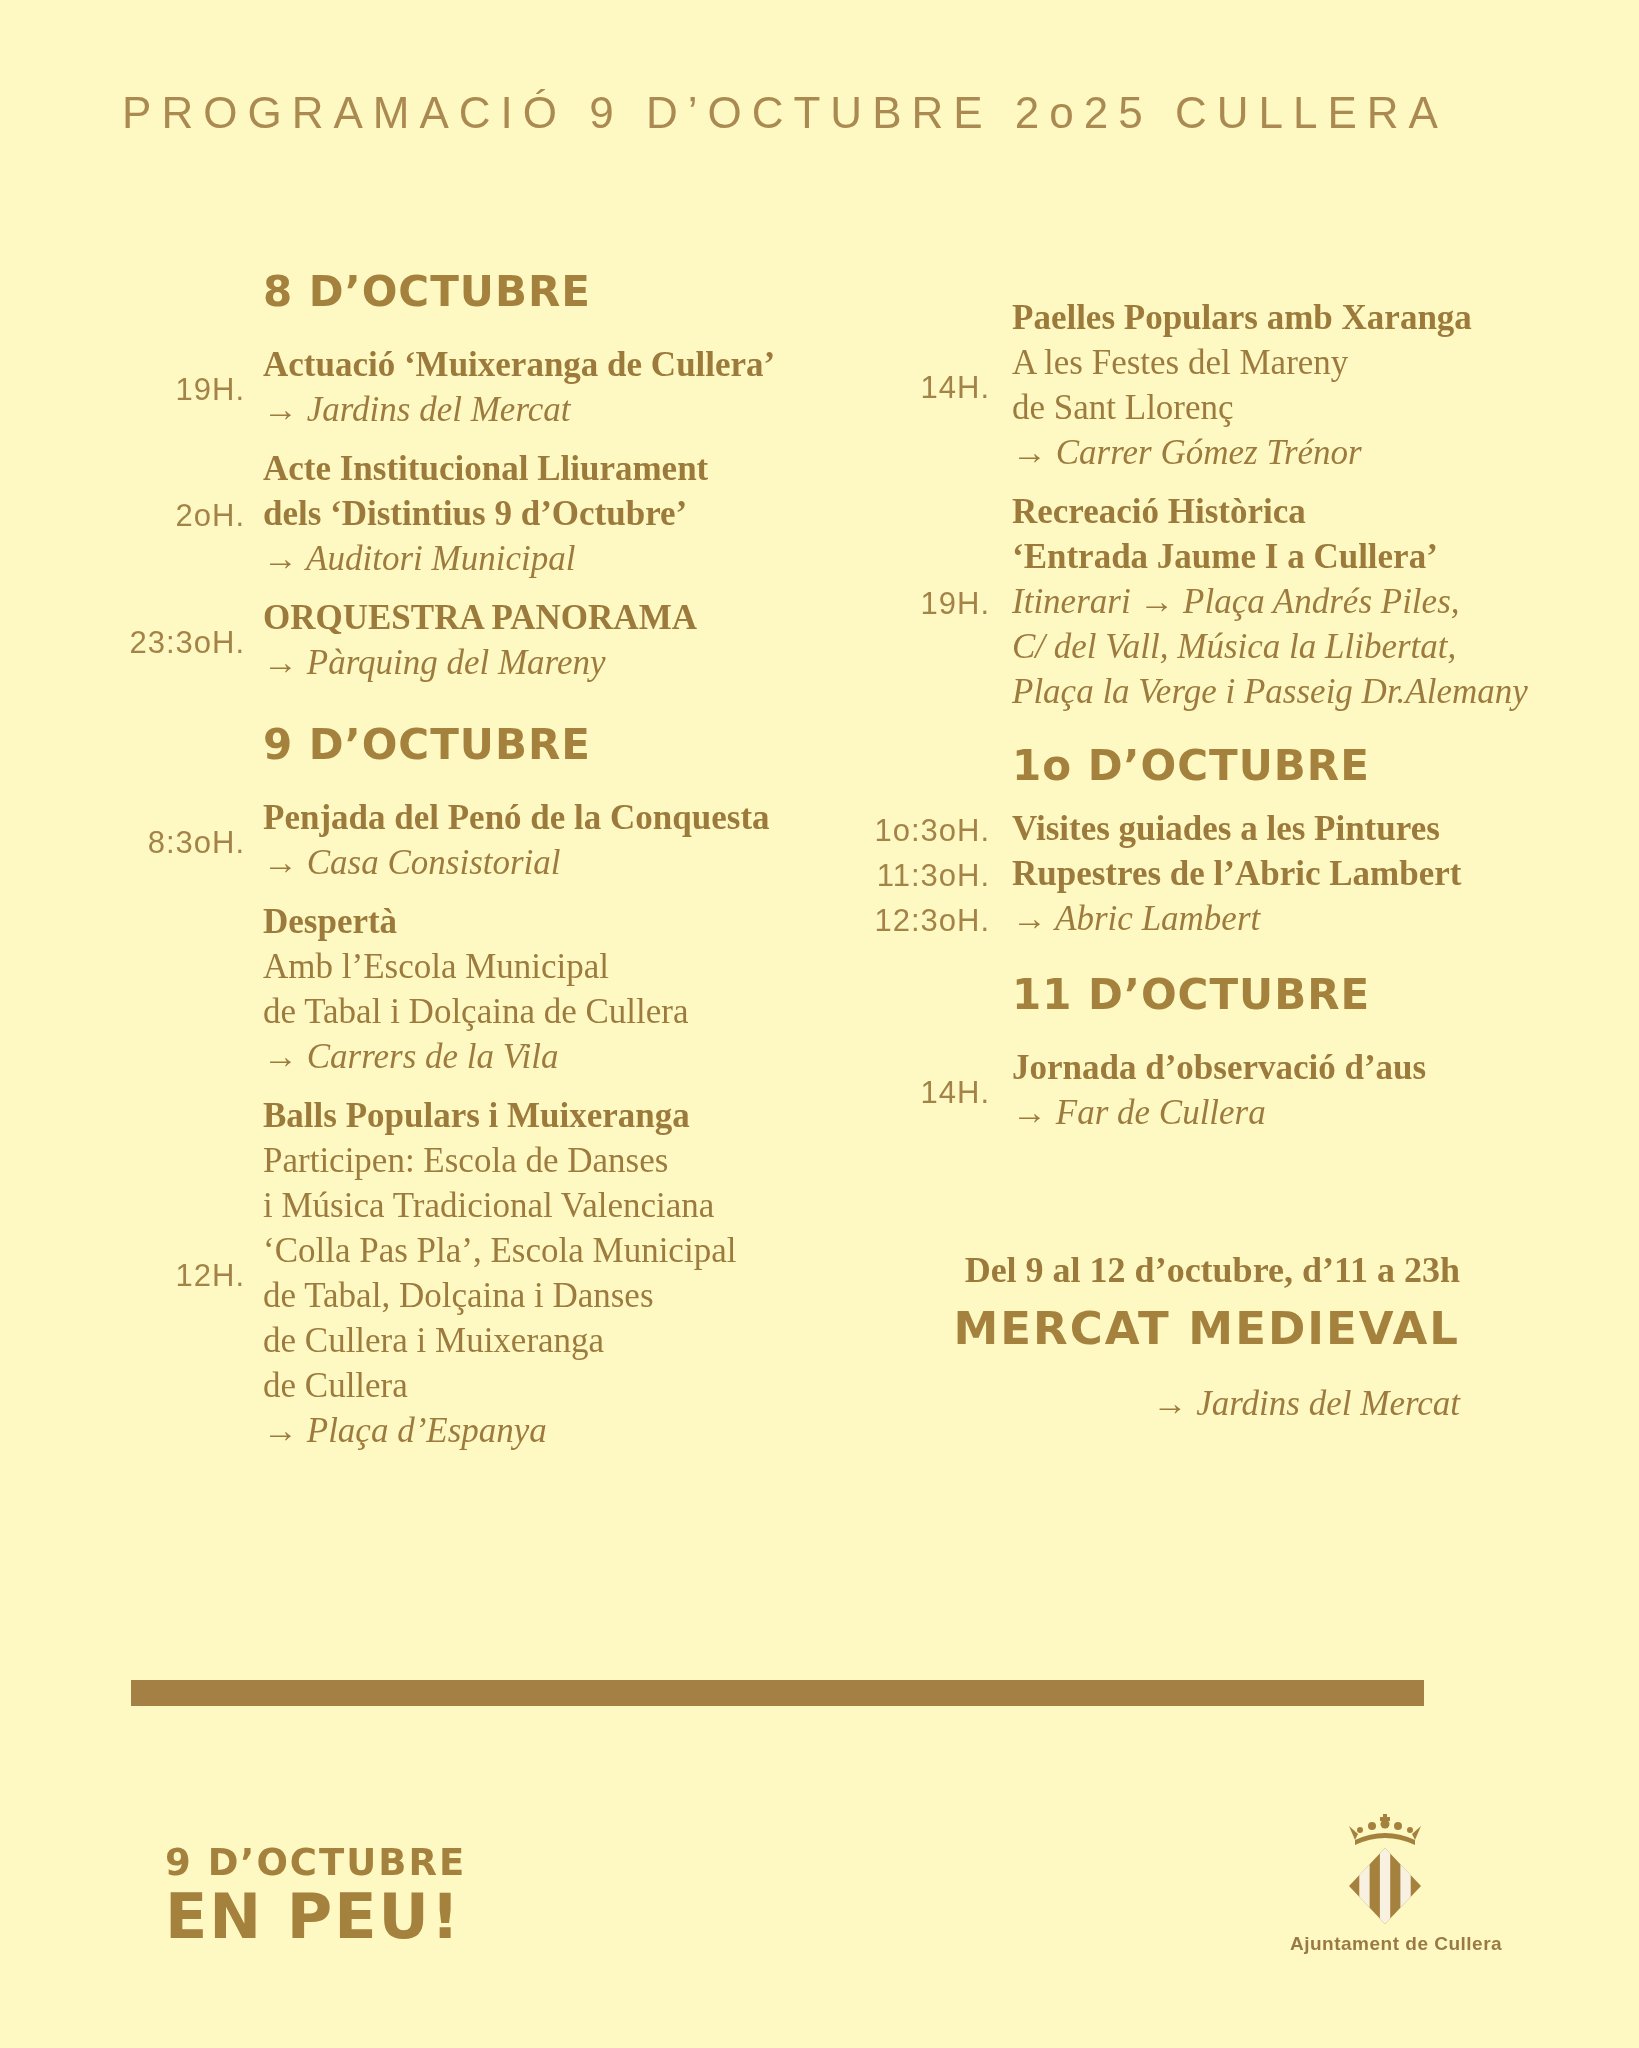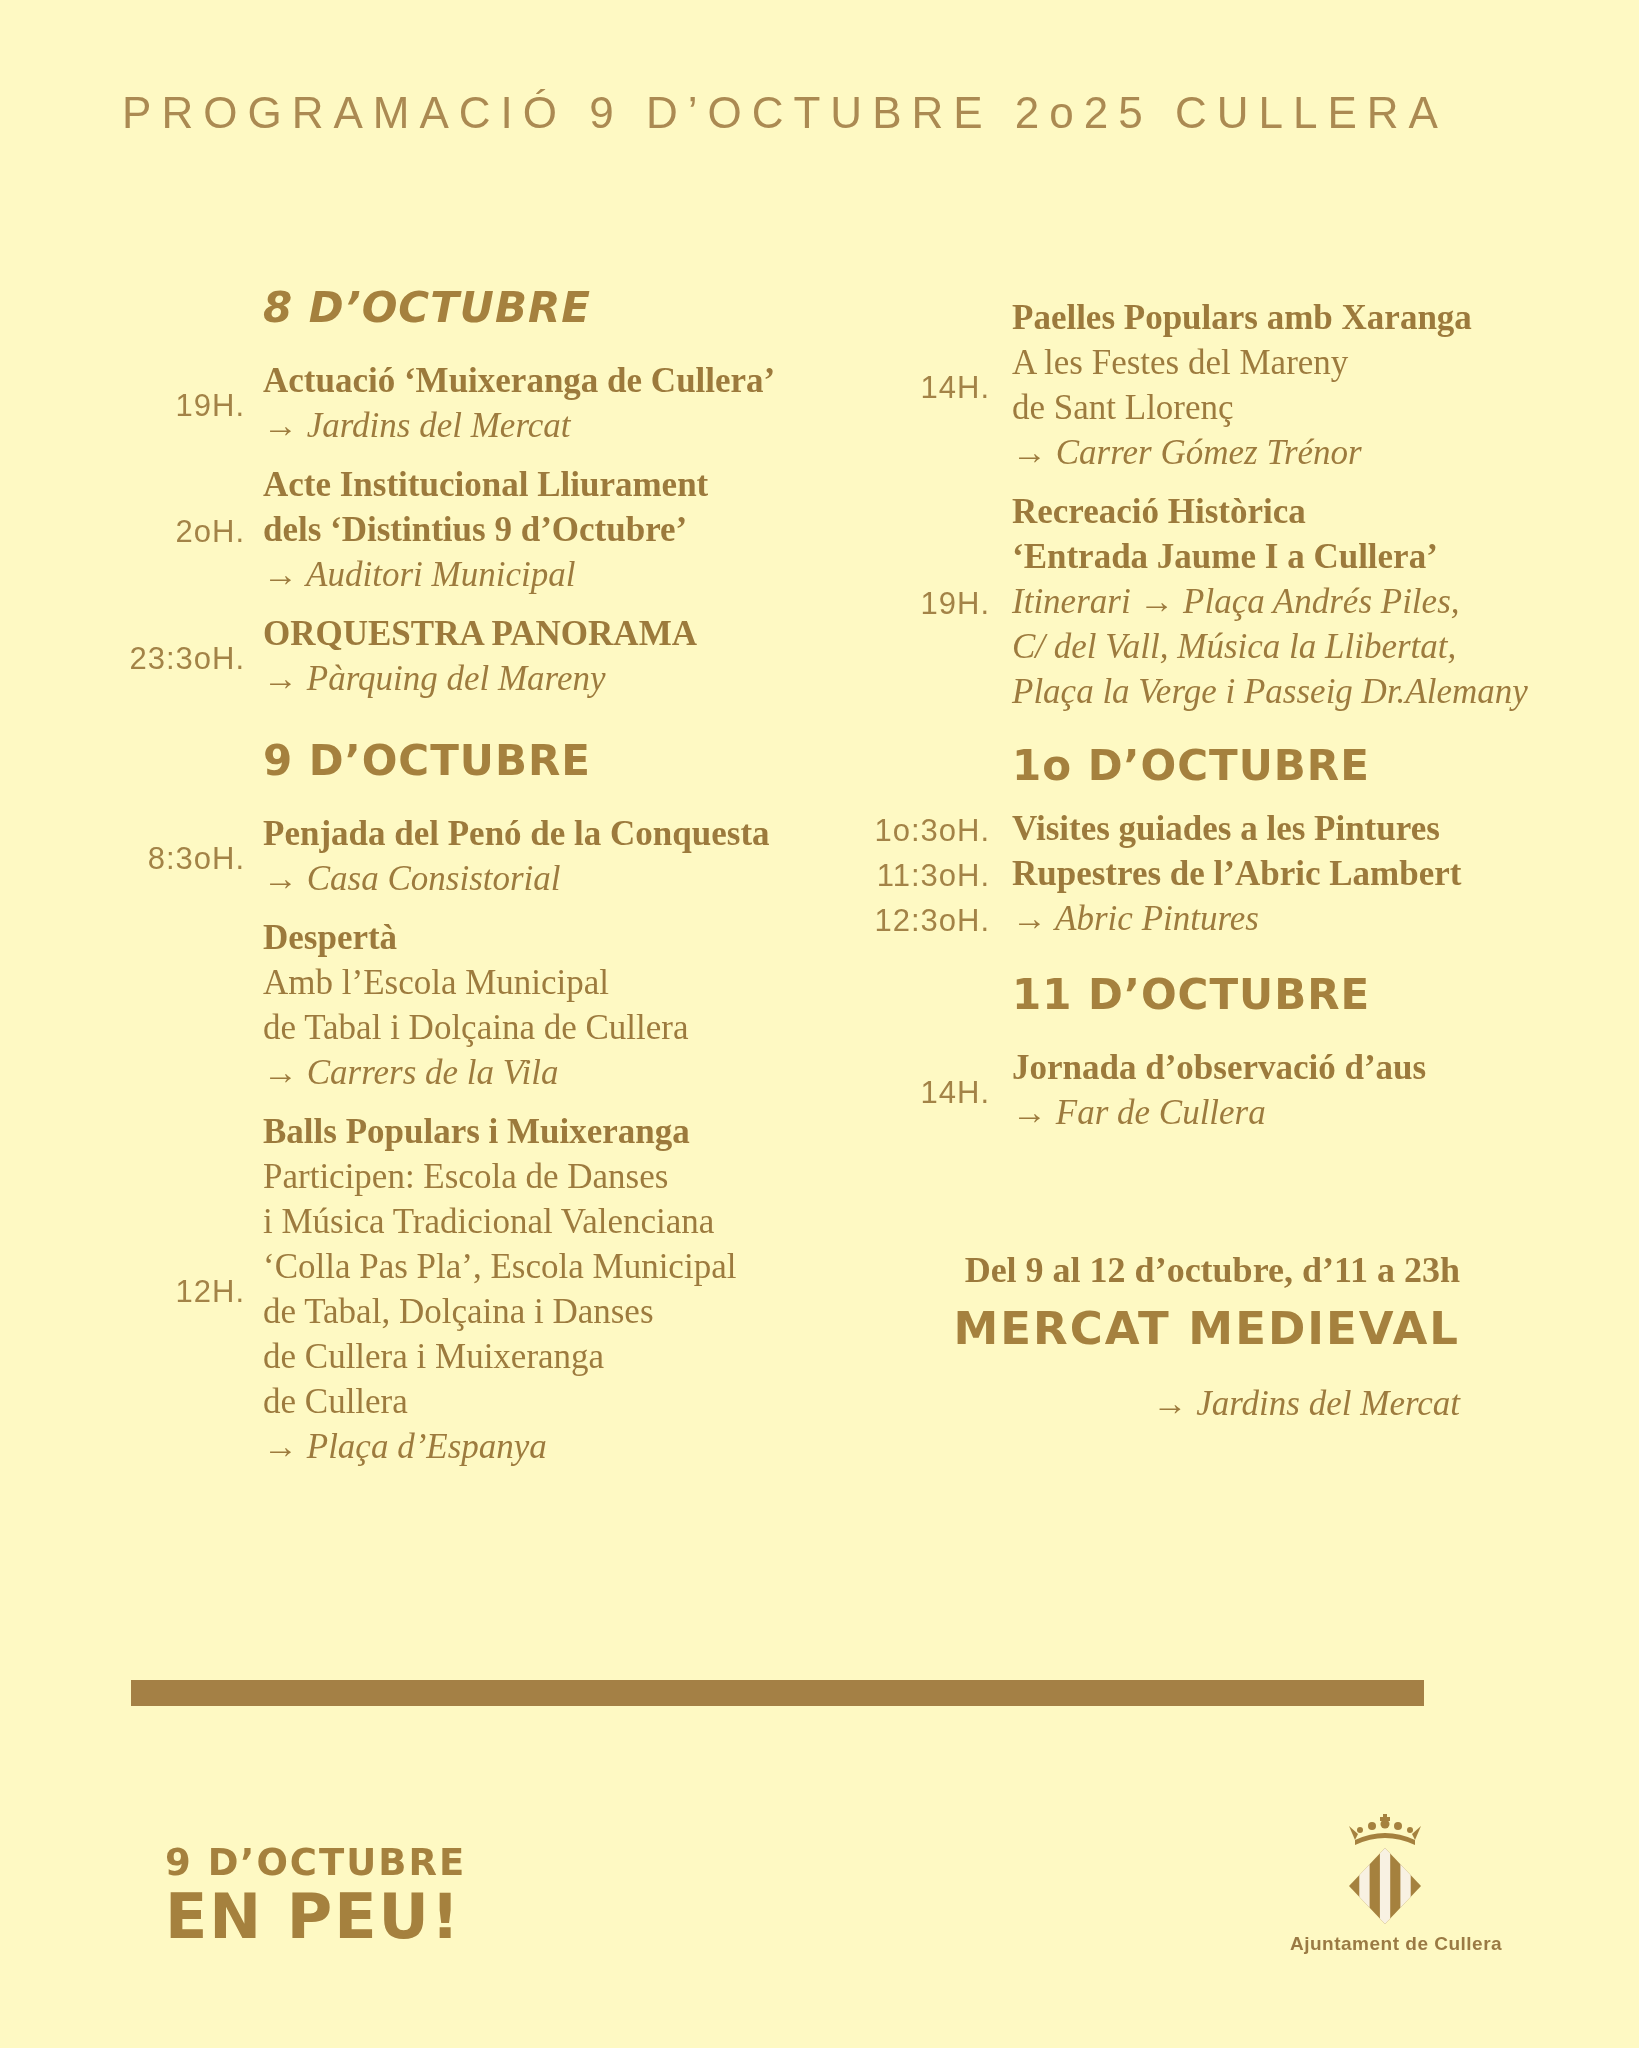--- a/index.html
+++ b/index.html
@@ -18,21 +18,21 @@
   .col { position:absolute; }
   .col-left  { left:60px;  top:268px; width:740px; }
   .col-right { left:780px; top:295px; width:770px; }
 
   .day-heading {
     font-family:"DejaVu Sans", sans-serif; font-weight:bold;
     font-size:42px; line-height:48px; letter-spacing:1px;
     color:#a5813e; margin:36px 0 26px 203px; white-space:nowrap;
   }
   .col-right .day-heading { margin-left:232px; }
-  .day-heading.first { margin-top:16px;font-style:italic; }
+  .day-heading.first { margin-top:0; }
   .day-heading.mt24 { margin-top:28px; margin-bottom:16px; }
   .day-heading.mt30 { margin-top:30px; }
 
   .event { display:flex; margin-bottom:14px;align-items:center; }
   .event.tight { margin-bottom:0; }
   .event .time {
     flex:0 0 185px; text-align:right; padding-top:5px;
     font-family:"Liberation Sans", sans-serif; font-weight:400;
     font-size:31px; line-height:40px; letter-spacing:1px;
     color:#a38347; white-space:nowrap;
@@ -188,21 +188,21 @@
     </div>
     <div class="event tight">
       <div class="time">11:3oH.</div>
       <div class="lines">
         <div class="line bold">Rupestres de l’Abric Lambert</div>
       </div>
     </div>
     <div class="event tight">
       <div class="time">12:3oH.</div>
       <div class="lines">
-        <div class="line loc">→ Abric Pintures</div>
+        <div class="line loc">→ Abric Lambert</div>
       </div>
     </div>
 
     <div class="day-heading mt30">11 D’OCTUBRE</div>
 
     <div class="event">
       <div class="time">14H.</div>
       <div class="lines">
         <div class="line bold">Jornada d’observació d’aus</div>
         <div class="line loc">→ Far de Cullera</div>

